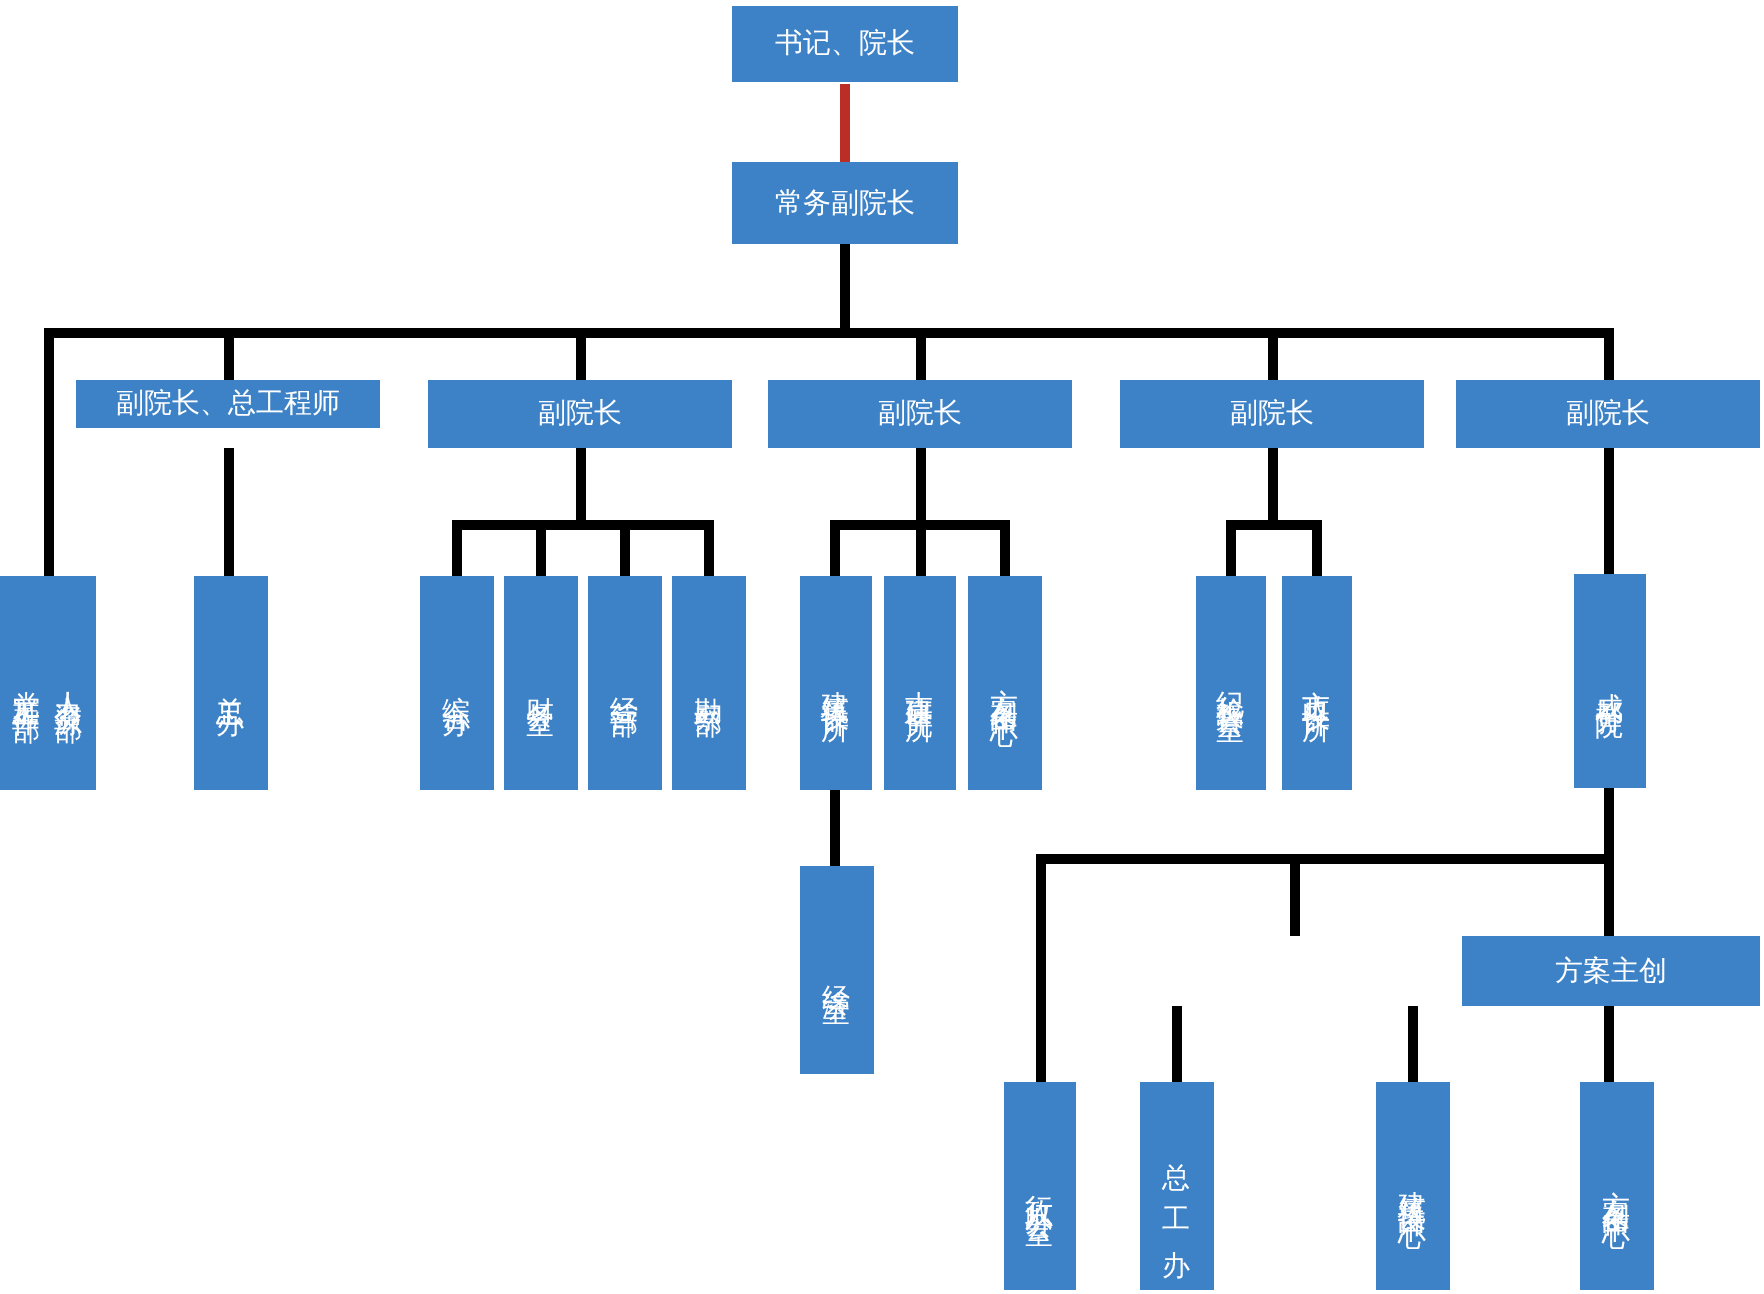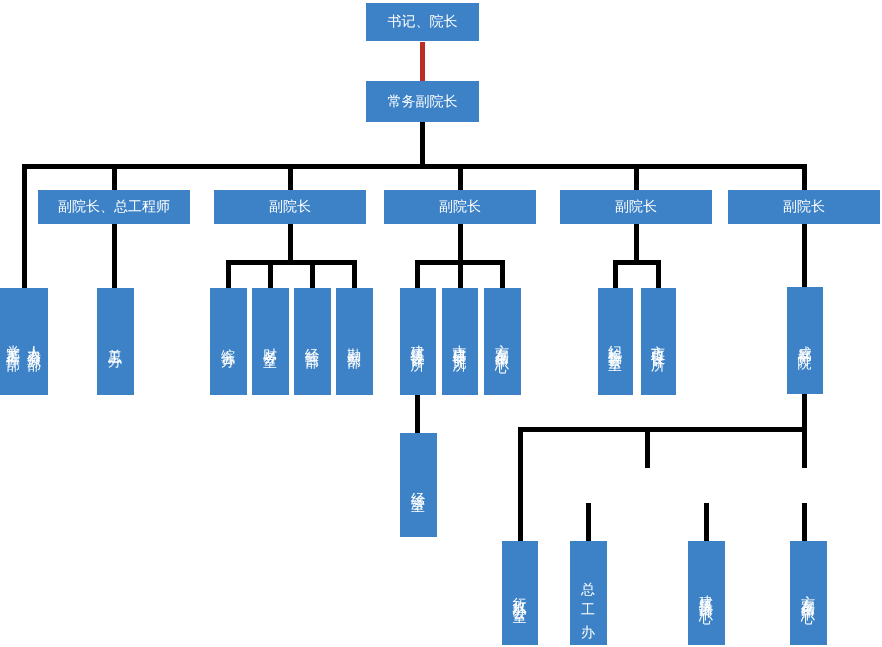--- a/index.html
+++ b/index.html
@@ -91,21 +91,21 @@
   <div class="ln" style="left:704px;top:503px;width:5px;height:38px"></div>
   <div class="ln" style="left:802px;top:503px;width:5px;height:38px"></div>
 
   <div class="box" style="left:366px;top:3px;width:113px;height:38px">
     <span>书记、院长</span>
   </div>
   <div class="box" style="left:366px;top:81px;width:113px;height:41px">
     <span>常务副院长</span>
   </div>
 
-  <div class="box" style="left:38px;top:190px;width:152px;height:34px">
+  <div class="box" style="left:38px;top:190px;width:152px;height:24px">
     <span>副院长、总工程师</span>
   </div>
   <div class="box" style="left:214px;top:190px;width:152px;height:34px">
     <span>副院长</span>
   </div>
   <div class="box" style="left:384px;top:190px;width:152px;height:34px">
     <span>副院长</span>
   </div>
   <div class="box" style="left:560px;top:190px;width:152px;height:34px">
     <span>副院长</span>
@@ -148,20 +148,23 @@
   <div class="box v" style="left:641px;top:288px;width:35px;height:107px">
     <span>市政设计所</span>
   </div>
   <div class="box v" style="left:787px;top:287px;width:36px;height:107px">
     <span>成都分院</span>
   </div>
   <div class="box v" style="left:400px;top:433px;width:37px;height:104px">
     <span>经济室</span>
   </div>
 
+  <div class="box" style="left:731px;top:468px;width:149px;height:35px">
+    <span>方案主创</span>
+  </div>
 
   <div class="box v" style="left:502px;top:541px;width:36px;height:104px">
     <span>行政办公室</span>
   </div>
   <div class="box v" style="left:570px;top:541px;width:37px;height:104px">
     <span>总 工 办</span>
   </div>
   <div class="box v" style="left:688px;top:541px;width:37px;height:104px">
     <span>建筑设计中心</span>
   </div>

